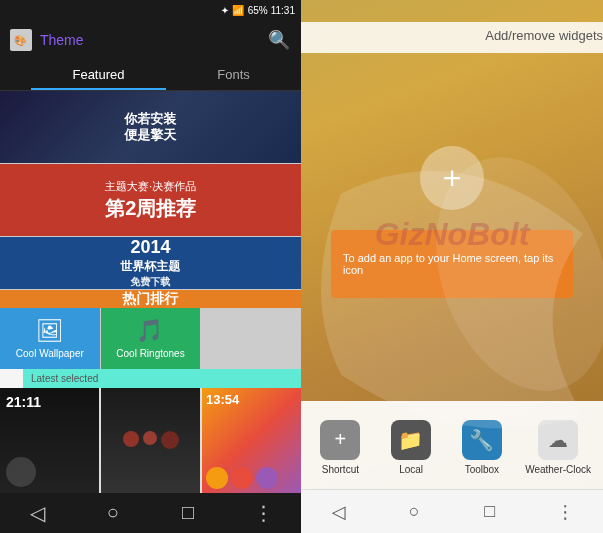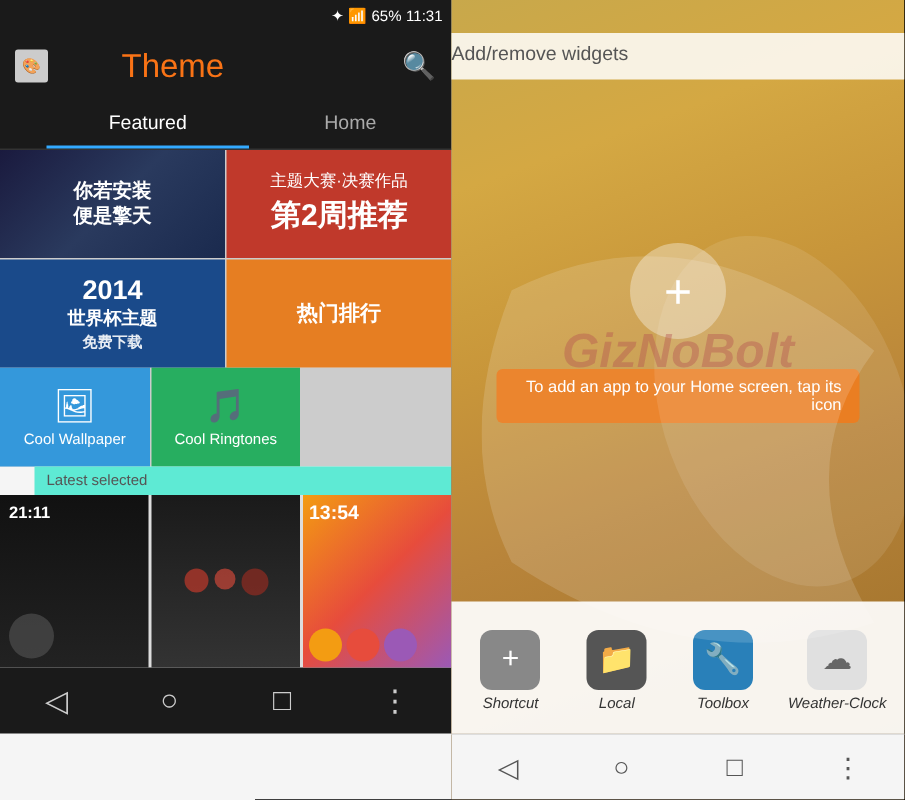--- a/index.html
+++ b/index.html
@@ -59,24 +59,23 @@
       height: 22px;
       background: #ccc;
       border-radius: 2px;
       display: flex;
       align-items: center;
       justify-content: center;
       font-size: 10px;
       color: #333;
     }
     .theme-title {
-      color: #f97316;
-      font-size: 22px;
+      color: #8b5cf6;
+      font-size: 14px;
       font-weight: 400;
-      margin-left: 41px;
     }
     .search-icon-btn {
       color: #fff;
       font-size: 18px;
       cursor: pointer;
     }
 
     .tabs-bar {
       background: #1a1a1a;
       height: 34px;
@@ -94,21 +93,21 @@
       cursor: pointer;
       border-bottom: 2px solid transparent;
     }
     .tab-item.active {
       color: #fff;
       border-bottom: 2px solid #33aaff;
     }
 
     .top-grid {
       display: grid;
-      grid-template-columns: 1fr 1fr;
+      grid-template-columns: 1fr;
       grid-template-rows: 72px 72px;
       gap: 1px;
       background: #ccc;
     }
 
     .grid-cell {
       overflow: hidden;
       position: relative;
       display: flex;
       align-items: center;
@@ -220,21 +219,21 @@
     }
     .thumb-dark {
       background: linear-gradient(180deg, #111 0%, #222 100%);
       display: flex;
       flex-direction: column;
       align-items: flex-start;
       padding: 6px;
     }
     .thumb-time {
       color: #fff;
-      font-size: 11px;
+      font-size: 14px;
       font-weight: bold;
     }
     .thumb-dark-flowers {
       background: linear-gradient(180deg, #1a1a1a 0%, #333 100%);
       display: flex;
       align-items: center;
       justify-content: center;
     }
     .thumb-colorful {
       background: linear-gradient(135deg, #f39c12 0%, #e74c3c 50%, #9b59b6 100%);
@@ -286,21 +285,21 @@
       height: 22px;
       display: flex;
       align-items: center;
       justify-content: flex-end;
       padding: 0 6px;
     }
 
     .add-remove-label {
       color: #555;
       font-size: 13px;
-      text-align: left;
+      text-align: right;
       padding: 6px 0 10px;
       background: rgba(255,255,255,0.85);
     }
 
     .widget-area {
       flex: 1;
       display: flex;
       flex-direction: column;
       align-items: center;
       justify-content: center;
@@ -332,24 +331,24 @@
       color: rgba(180, 80, 80, 0.4);
       white-space: nowrap;
       pointer-events: none;
       font-style: italic;
     }
 
     .tooltip-bar {
       background: #e8700a;
       color: #fff;
       font-size: 11px;
-      padding: 6px 12px;
+      padding: 22px 12px;
       border-radius: 4px;
       margin: 0 20px 10px;
-      text-align: right;
+      text-align: left;
     }
 
     .widget-bottom {
       background: rgba(255,255,255,0.92);
       height: 88px;
       display: flex;
       flex-direction: column;
     }
 
     .widget-items-row {
@@ -380,21 +379,20 @@
     }
     .icon-gray { background: #888; color: #fff; }
     .icon-dark { background: #555; color: #fff; }
     .icon-blue { background: #2980b9; color: #fff; }
     .icon-light { background: #e0e0e0; color: #666; }
 
     .widget-item-label {
       font-size: 10px;
       color: #333;
       text-align: center;
-      font-style: italic;
     }
 
     .nav-bar-right {
       background: #f5f5f5;
       height: 44px;
       display: flex;
       align-items: center;
       justify-content: space-around;
       border-top: 1px solid #ddd;
     }
@@ -437,21 +435,21 @@
   <div class="theme-header">
     <div class="theme-header-left">
       <div class="theme-icon">🎨</div>
       <span class="theme-title">Theme</span>
     </div>
     <div class="search-icon-btn">🔍</div>
   </div>
 
   <div class="tabs-bar">
     <div class="tab-item active">Featured</div>
-    <div class="tab-item">Home</div>
+    <div class="tab-item">Fonts</div>
   </div>
 
   <div class="top-grid">
 
     <div class="grid-cell cell-dark-bg">
       <div class="dark-overlay-img"></div>
       <div class="cell-dark-text">
         <div>你若安装</div>
         <div>便是擎天</div>
       </div>

